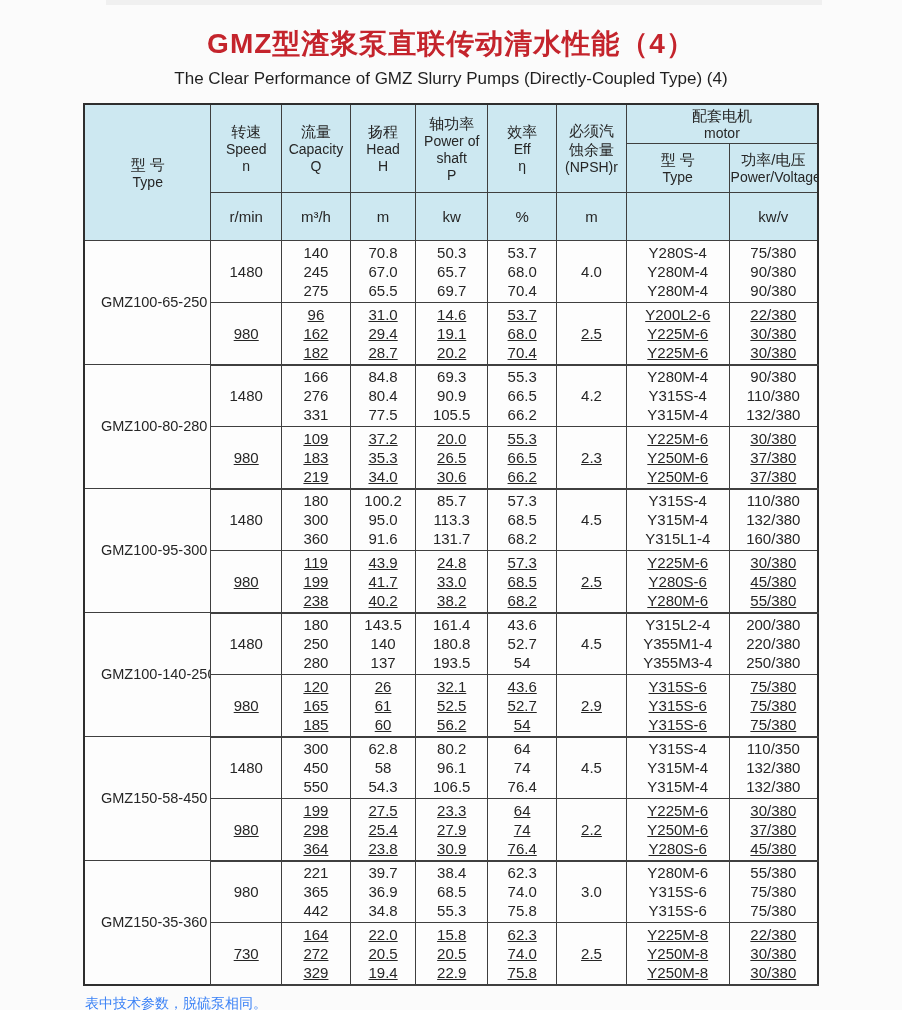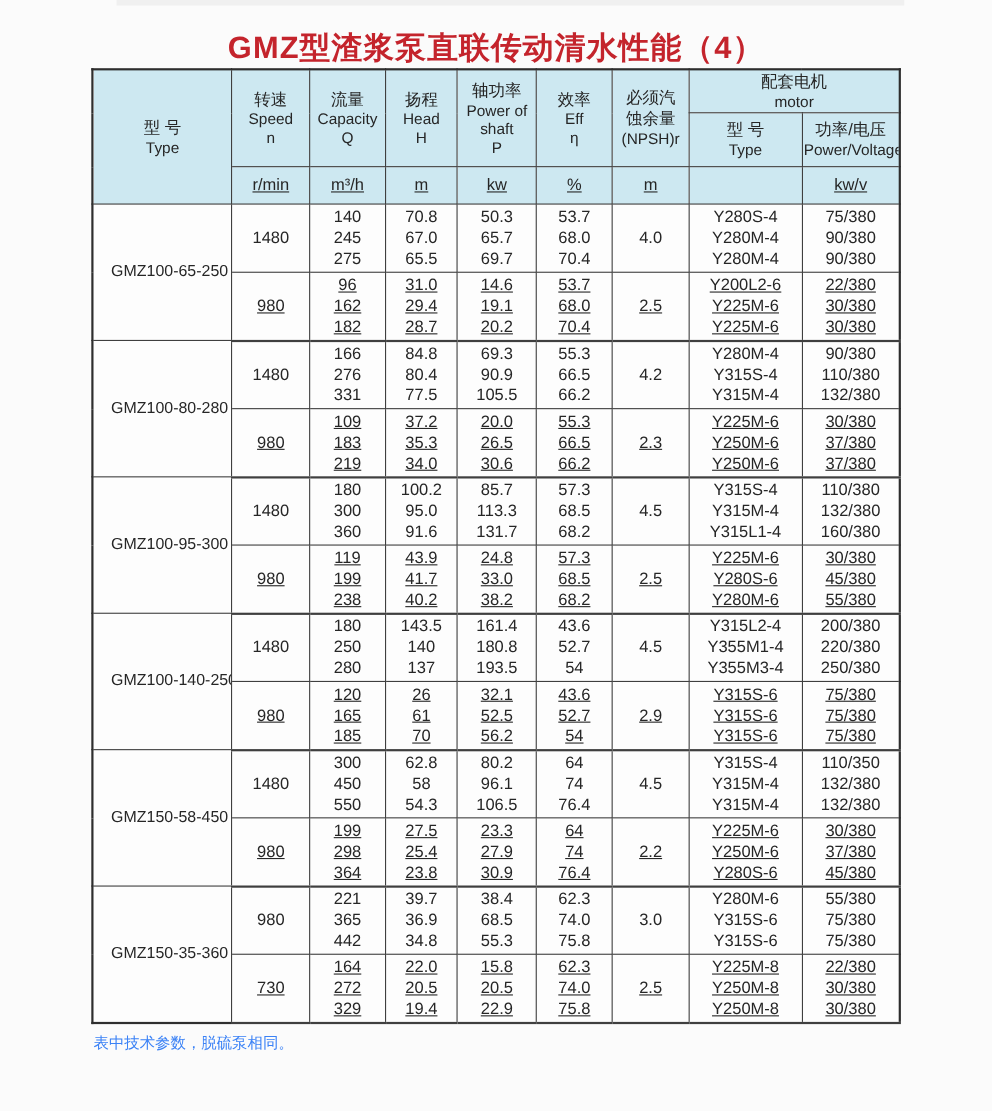--- a/index.html
+++ b/index.html
@@ -55,21 +55,21 @@
   }
   thead th{
     background:var(--header-bg);
     font-weight:normal;
   }
   .h-cn{font-size:15px;line-height:19px;}
   .h-en{font-size:14px;line-height:17px;}
   .h-sym{font-size:14px;line-height:17px;}
   tr.hdr-top{height:36px;}
   tr.hdr-sub{height:49px;}
-  tr.hdr-units{height:34px;text-decoration:underline;}
+  tr.hdr-units{height:48px;}
   tr.hdr-units th{font-size:15px;}
   tbody td{
     background:#fdfdfd;
     font-size:15px;
     height:62px;
   }
   .cl{line-height:19px;}
   .type-cell{
     font-size:14.5px;
     white-space:nowrap;
@@ -85,20 +85,21 @@
   }
 </style>
 </head>
 <body>
 
 <div class="scan-artifact"></div>
 
 <div class="page">
 
   <div class="title-cn">GMZ型渣浆泵直联传动清水性能（4）</div>
+  <div class="title-en">The Clear Performance of GMZ Slurry Pumps (Directly-Coupled Type) (4)</div>
 
   <table>
     <colgroup>
       <col style="width:17.3%">
       <col style="width:9.6%">
       <col style="width:9.4%">
       <col style="width:8.9%">
       <col style="width:9.8%">
       <col style="width:9.4%">
       <col style="width:9.5%">
@@ -452,21 +453,21 @@
             <div class="cl">980</div>
           </td>
           <td>
             <div class="cl">120</div>
             <div class="cl">165</div>
             <div class="cl">185</div>
           </td>
           <td>
             <div class="cl">26</div>
             <div class="cl">61</div>
-            <div class="cl">70</div>
+            <div class="cl">60</div>
           </td>
           <td>
             <div class="cl">32.1</div>
             <div class="cl">52.5</div>
             <div class="cl">56.2</div>
           </td>
           <td>
             <div class="cl">43.6</div>
             <div class="cl">52.7</div>
             <div class="cl">54</div>

